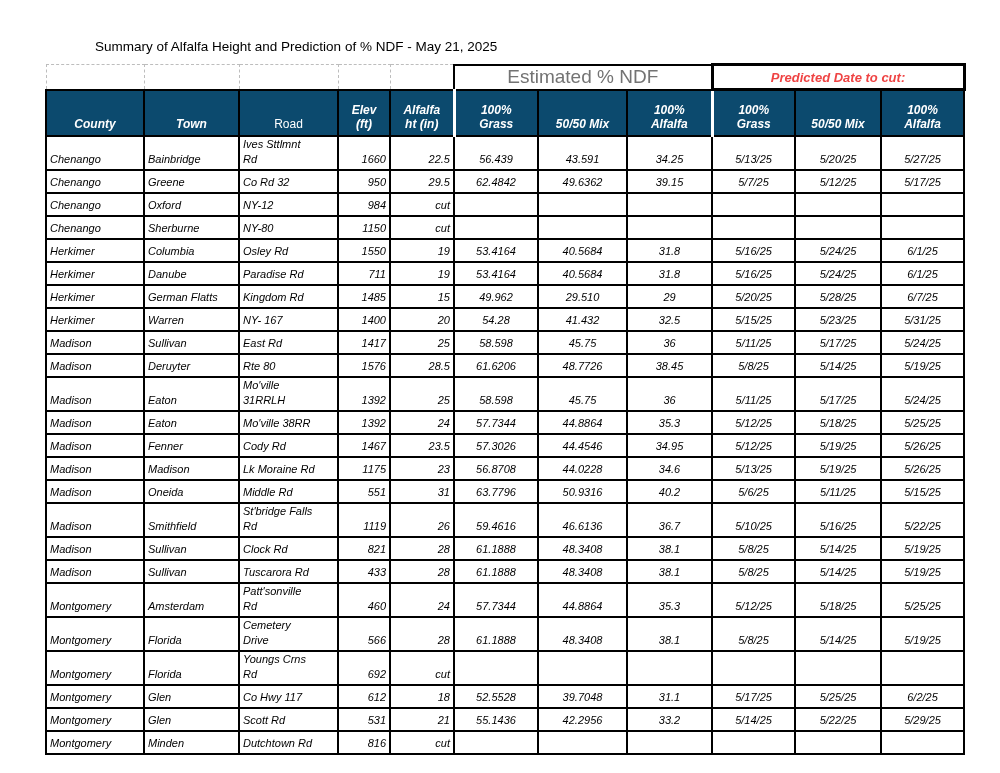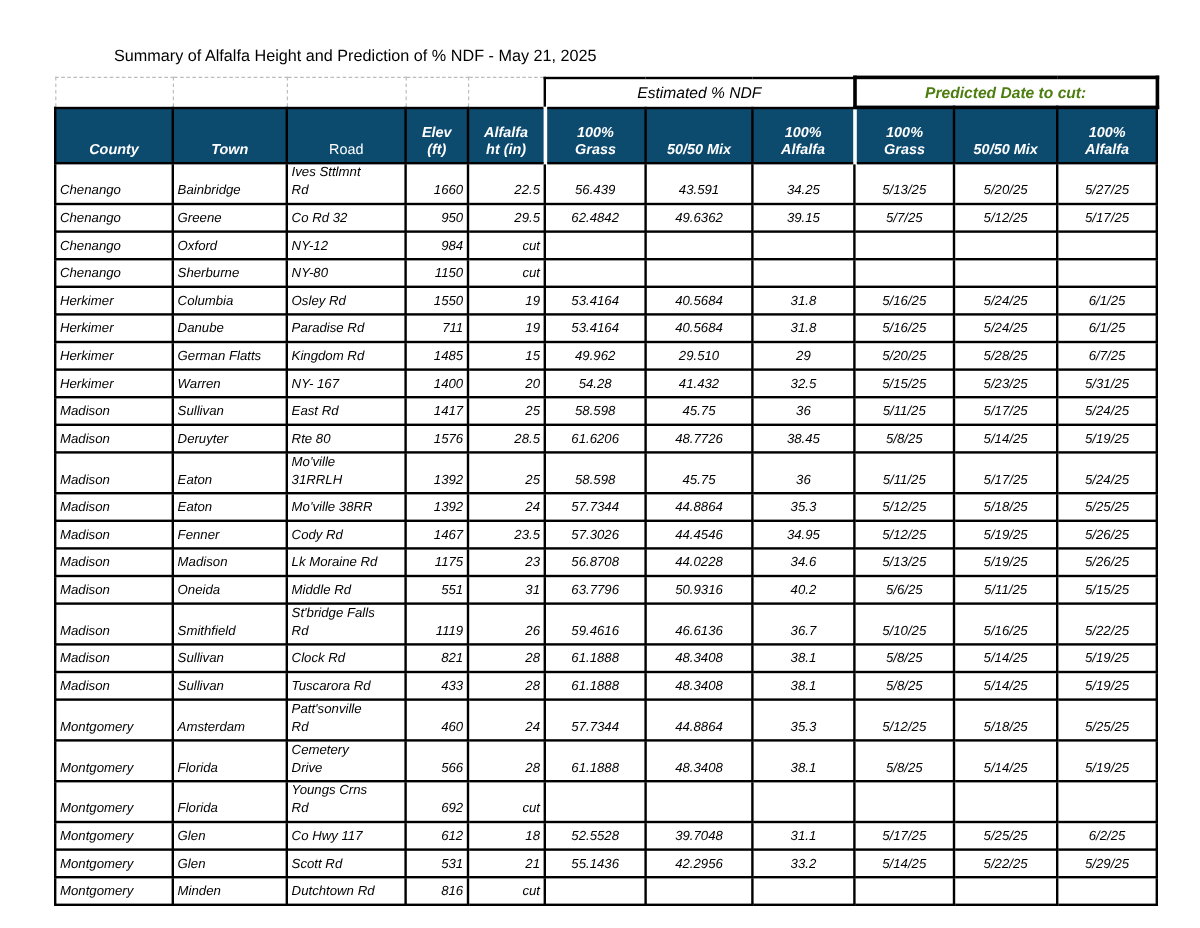--- a/index.html
+++ b/index.html
@@ -33,34 +33,33 @@
     table-layout: fixed;
   }
   
   tr.group-row td { height: 22px; padding: 0 2px; }
   td.ghost {
     border: 1px dashed #bdbdbd;
     background: #ffffff;
   }
   td.gh-ndf {
     border: 2px solid #000000;
-    font-style: italic;
-    font-size: 13px;
+    font-size: 19px;
     text-align: center;
     vertical-align: middle;
-    color: #000000;
+    color: #737373;
   }
   td.gh-cut {
     border: 3px solid #000000;
     font-style: italic;
     font-weight: bold;
     font-size: 13px;
     text-align: center;
     vertical-align: middle;
-    color: #4d7c0f;
+    color: #ef4444;
   }
   
   tr.head-row th {
     background: #0c4a6e;
     color: #ffffff;
     border: 2px solid #000000;
     font-size: 12px;
     font-style: italic;
     font-weight: bold;
     text-align: center;

